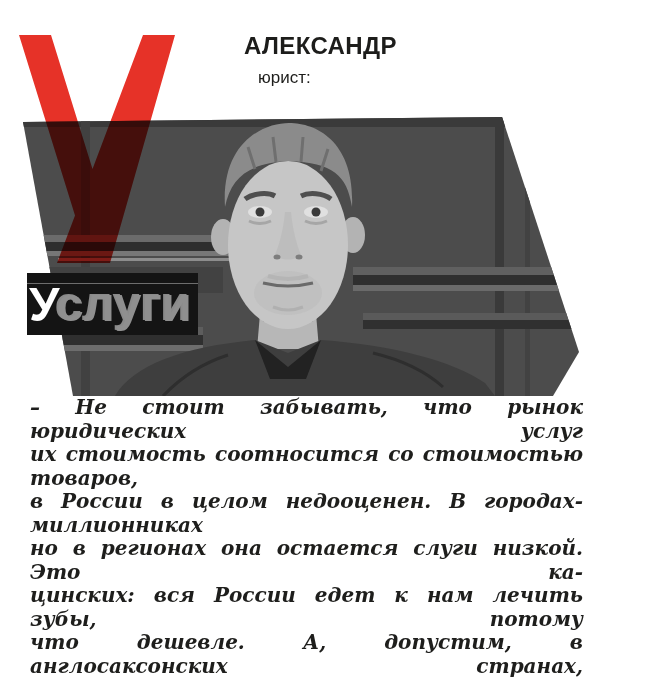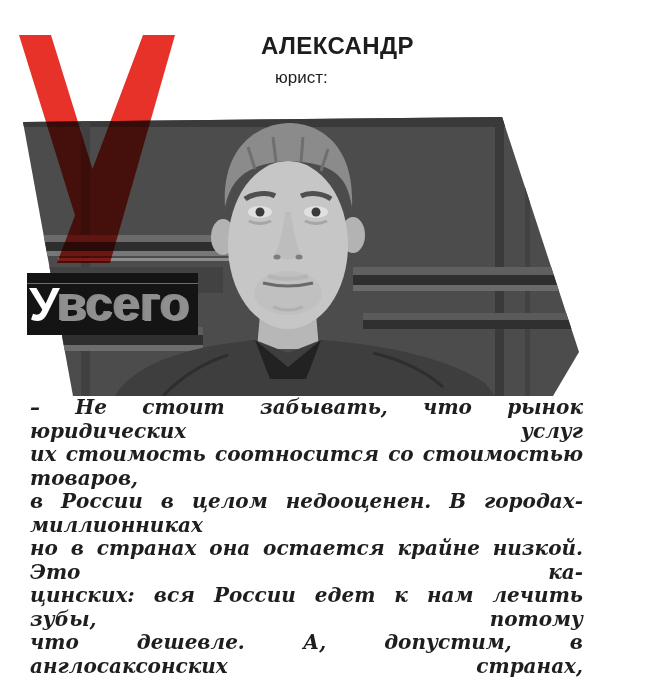--- a/index.html
+++ b/index.html
@@ -21,21 +21,21 @@
          background:var(--badge-bg,#141414);z-index:4;}
   .badge-line{position:absolute;top:10px;left:0;right:0;height:1px;
               background:rgba(255,255,255,.38);}
   .badge-text{position:absolute;left:2px;top:0;white-space:nowrap;
               font:700 49px/62px "Liberation Sans",sans-serif;}
   .badge-first{color:#ffffff;}
   .badge-rest{color:var(--badge-rest-gray,#8f8f8f);
               text-shadow:-2px -1px 0 rgba(255,255,255,.5);}
 
   
-  .header{position:absolute;left:261px;top:30px;color:var(--text-black,#1d1d1b);z-index:5;}
+  .header{position:absolute;left:244px;top:30px;color:var(--text-black,#1d1d1b);z-index:5;}
   .name-line{font:700 24px/31px "Liberation Sans",sans-serif;letter-spacing:.4px;}
   .role{margin-top:7px;font:400 17px/20px "Liberation Sans",sans-serif;margin-left:14px;}
 
   
   .article{position:absolute;left:30px;top:396px;width:553px;z-index:2;
            font-family:"DejaVu Serif",serif;font-style:italic;
            font-size:20px;line-height:23.5px;color:#1e1e1c;}
   .tline{text-align:justify;text-align-last:justify;font-weight:bold;}
 </style>
 </head>
@@ -98,30 +98,30 @@
       <path d="M250,190 Q265,196 280,190" stroke="#aaaaaa" stroke-width="3" fill="none" opacity="0.7"></path>
     </svg>
   </div>
 
   <svg class="dropcap" viewBox="0 0 156 228" preserveAspectRatio="none">
     <path d="M0,0 H32 L73.5,134 L124,0 H156 L91,228 H38 L56,180.5 Z"></path>
   </svg>
 
   <div class="badge">
     <div class="badge-line"></div>
-    <div class="badge-text"><span class="badge-first">У</span><span class="badge-rest">всего</span></div>
+    <div class="badge-text"><span class="badge-first">У</span><span class="badge-rest">слуги</span></div>
   </div>
 
   <div class="header">
     <div class="name-line">АЛЕКСАНДР</div>
     <div class="role">юрист:</div>
   </div>
 
   <div class="article">
       <div class="tline">– Не стоит забывать, что рынок юридических услуг</div>
       <div class="tline">их стоимость соотносится со стоимостью товаров,</div>
       <div class="tline">в России в целом недооценен. В городах-миллионниках</div>
-      <div class="tline">но в странах она остается крайне низкой. Это ка-</div>
+      <div class="tline">но в регионах она остается слуги низкой. Это ка-</div>
       <div class="tline">цинских: вся России едет к нам лечить зубы, потому</div>
       <div class="tline">что дешевле. А, допустим, в англосаксонских странах,</div>
     </div>
 
 </div>
 
 </body></html>

